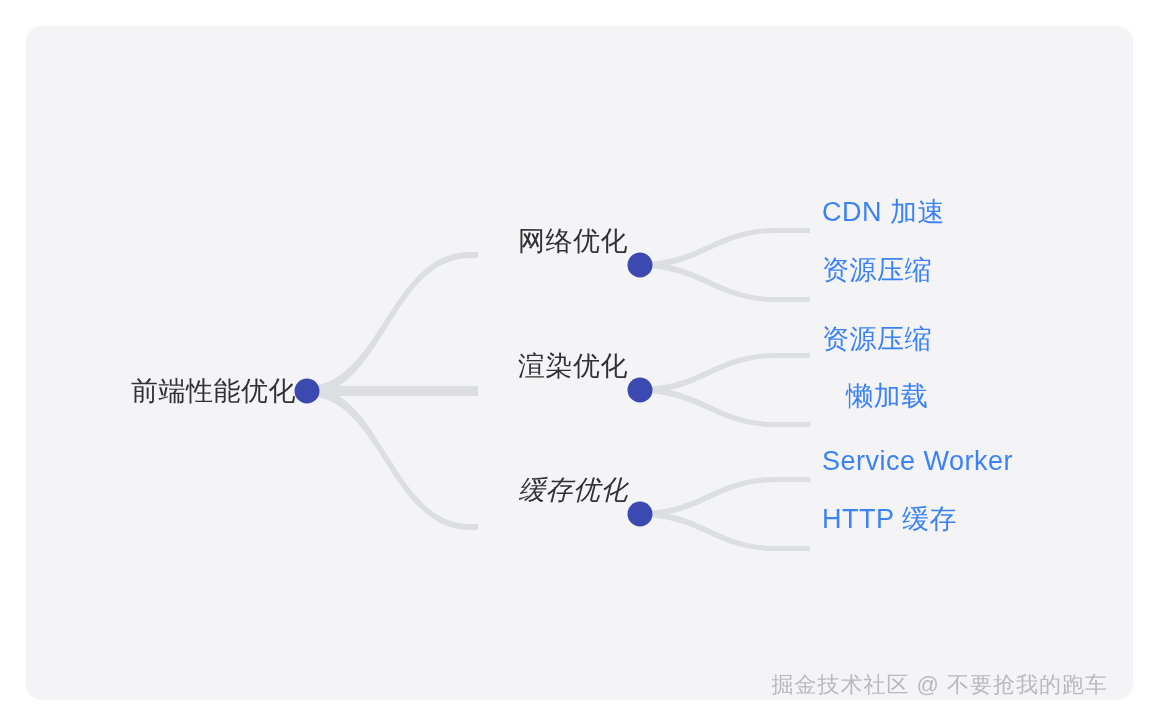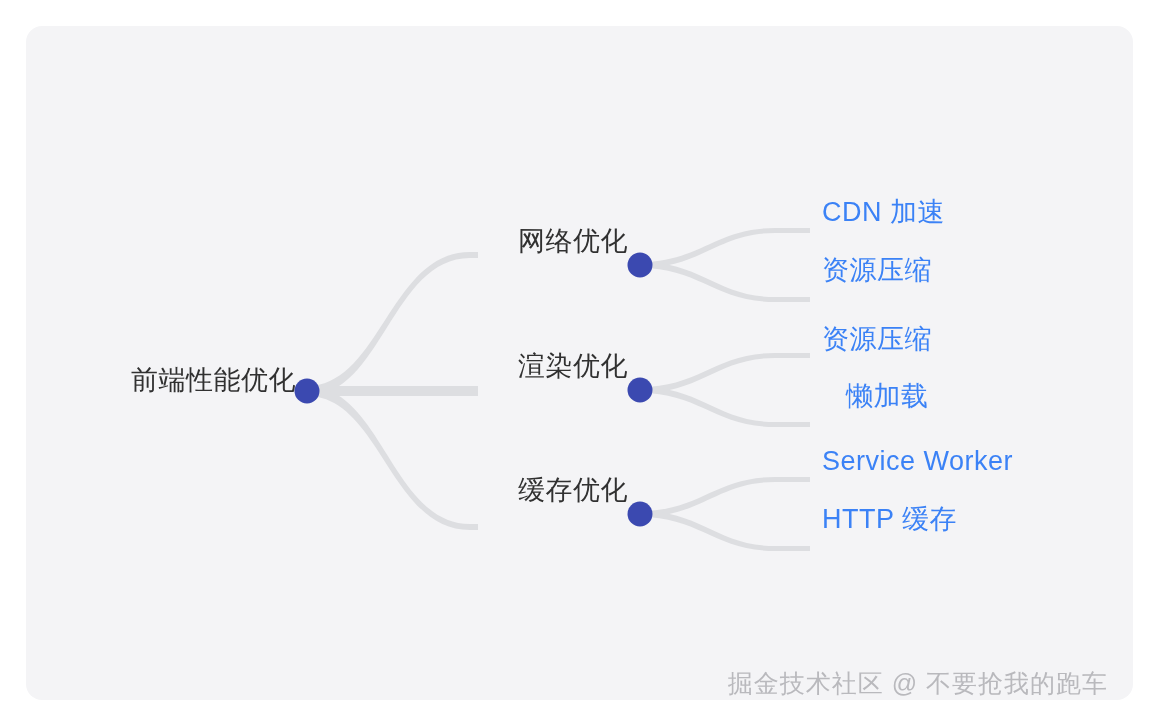--- a/index.html
+++ b/index.html
@@ -64,21 +64,21 @@
     transform: translate(-100%, -50%);
   }
   .label-leaf {
     font-size: 27px;
     color: #3b82f6;
   }
   .watermark {
     position: absolute;
     right: 52px;
     bottom: 18px;
-    font-size: 25px;
+    font-size: 22px;
     color: #b9b9bd;
     white-space: nowrap;
     letter-spacing: 1px;
   }
 </style>
 </head>
 <body>
 
 <div id="stage">
   <div id="card"></div>
@@ -99,32 +99,32 @@
       <path d="M 640 387 C 700 387 715 353 775 353 L 810 353 L 810 358 L 775 358 C 717 358 702 393 640 393 Z"></path>
 
       <path d="M 640 387 C 702 387 717 422 775 422 L 810 422 L 810 427 L 775 427 C 715 427 700 393 640 393 Z"></path>
 
       <path d="M 640 511 C 700 511 715 477 775 477 L 810 477 L 810 482 L 775 482 C 717 482 702 517 640 517 Z"></path>
 
       <path d="M 640 511 C 702 511 717 546 775 546 L 810 546 L 810 551 L 775 551 C 715 551 700 517 640 517 Z"></path>
     </g>
   </svg>
 
-  <div class="node-label label-root" style="left:296px; top:380px;">前端性能优化</div>
+  <div class="node-label label-root" style="left:296px; top:391px;">前端性能优化</div>
   <div class="node-dot dot-root" style="left:307px; top:391px;"></div>
 
   <div class="node-label label-branch" style="left:628px; top:241px;">网络优化</div>
   <div class="node-dot dot-branch" style="left:640px; top:265px;"></div>
   <div class="node-label label-leaf" style="left:822px; top:212px;">CDN 加速</div>
   <div class="node-label label-leaf" style="left:822px; top:270px;text-align:right;">资源压缩</div>
 
   <div class="node-label label-branch" style="left:628px; top:366px;">渲染优化</div>
   <div class="node-dot dot-branch" style="left:640px; top:390px;"></div>
   <div class="node-label label-leaf" style="left:822px; top:339px;">资源压缩</div>
   <div class="node-label label-leaf" style="left:822px; top:396px;margin-left:24px;">懒加载</div>
 
-  <div class="node-label label-branch" style="left:628px; top:490px;">缓存优化</div>
+  <div class="node-label label-branch" style="left:628px; top:490px;font-style:italic;">缓存优化</div>
   <div class="node-dot dot-branch" style="left:640px; top:514px;"></div>
   <div class="node-label label-leaf" style="left:822px; top:519px;">HTTP 缓存</div>
   <div class="node-label label-leaf" style="left:822px; top:461px;">Service Worker</div>
 
   <div class="watermark">掘金技术社区 @ 不要抢我的跑车</div>
 </div>
 
 </body></html>

